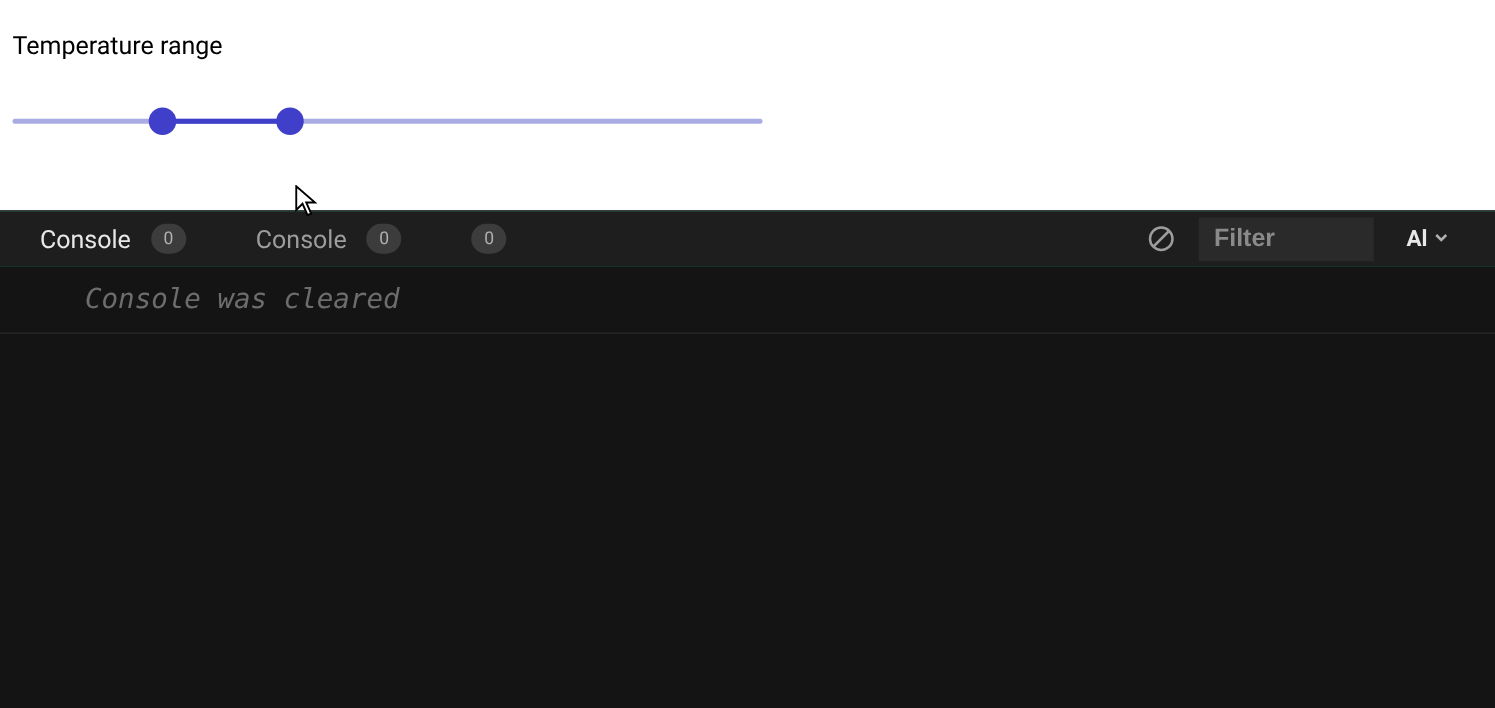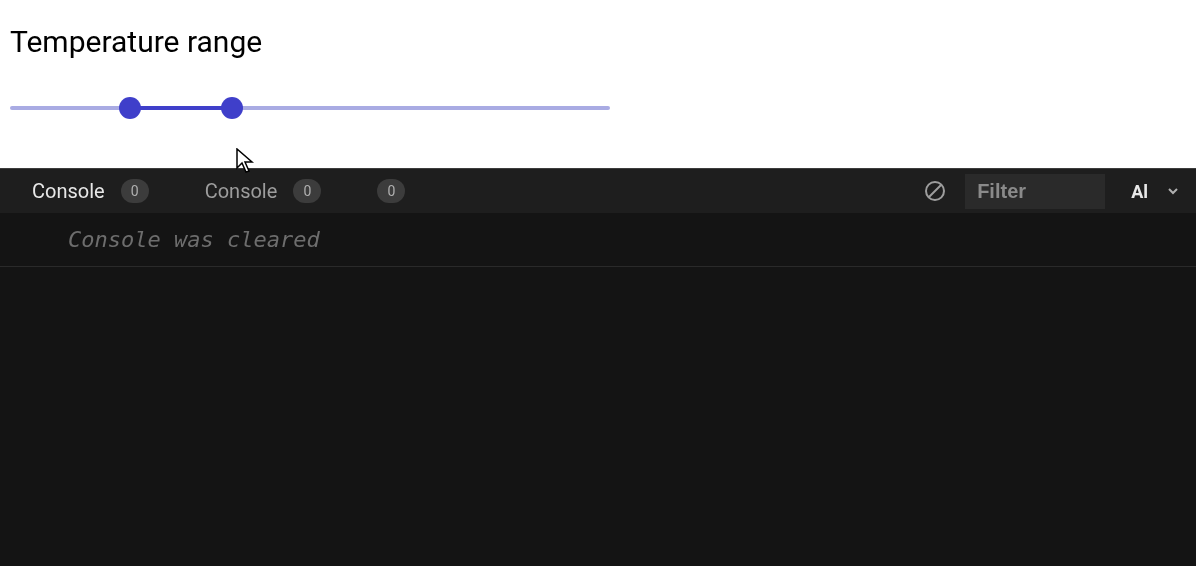--- a/index.html
+++ b/index.html
@@ -17,21 +17,21 @@
     }
     
     
     .content-area {
       background: #ffffff;
       padding: 24px 10px 40px 10px;
       height: 168px;
     }
     
     .slider-label {
-      font-size: 30px;
+      font-size: 20px;
       font-weight: 400;
       color: #000000;
       margin-bottom: 37px;
     }
     
     .slider-container {
       position: relative;
       width: 600px;
       height: 24px;
     }
@@ -121,21 +121,21 @@
       border-radius: 12px;
       font-size: 14px;
       color: #b0b0b0;
     }
     
     .devtools-right {
       margin-left: auto;
       display: flex;
       align-items: center;
       gap: 18px;
-      padding-right: 8px;
+      padding-right: 28px;
     }
     
     .clear-icon {
       color: #9d9d9d;
       cursor: pointer;
       display: flex;
       align-items: center;
     }
     
     .filter-input-wrap {
@@ -154,21 +154,21 @@
       outline: none;
     }
     
     .filter-input::placeholder {
       color: #8a8a8a;
     }
     
     .level-dropdown {
       display: flex;
       align-items: center;
-      gap: 18px;
+      gap: 4px;
       color: #e8e8e8;
       font-size: 18px;
       font-weight: 700;
       cursor: pointer;
       padding: 4px 8px;
     }
     
     .chevron {
       display: inline-block;
     }

